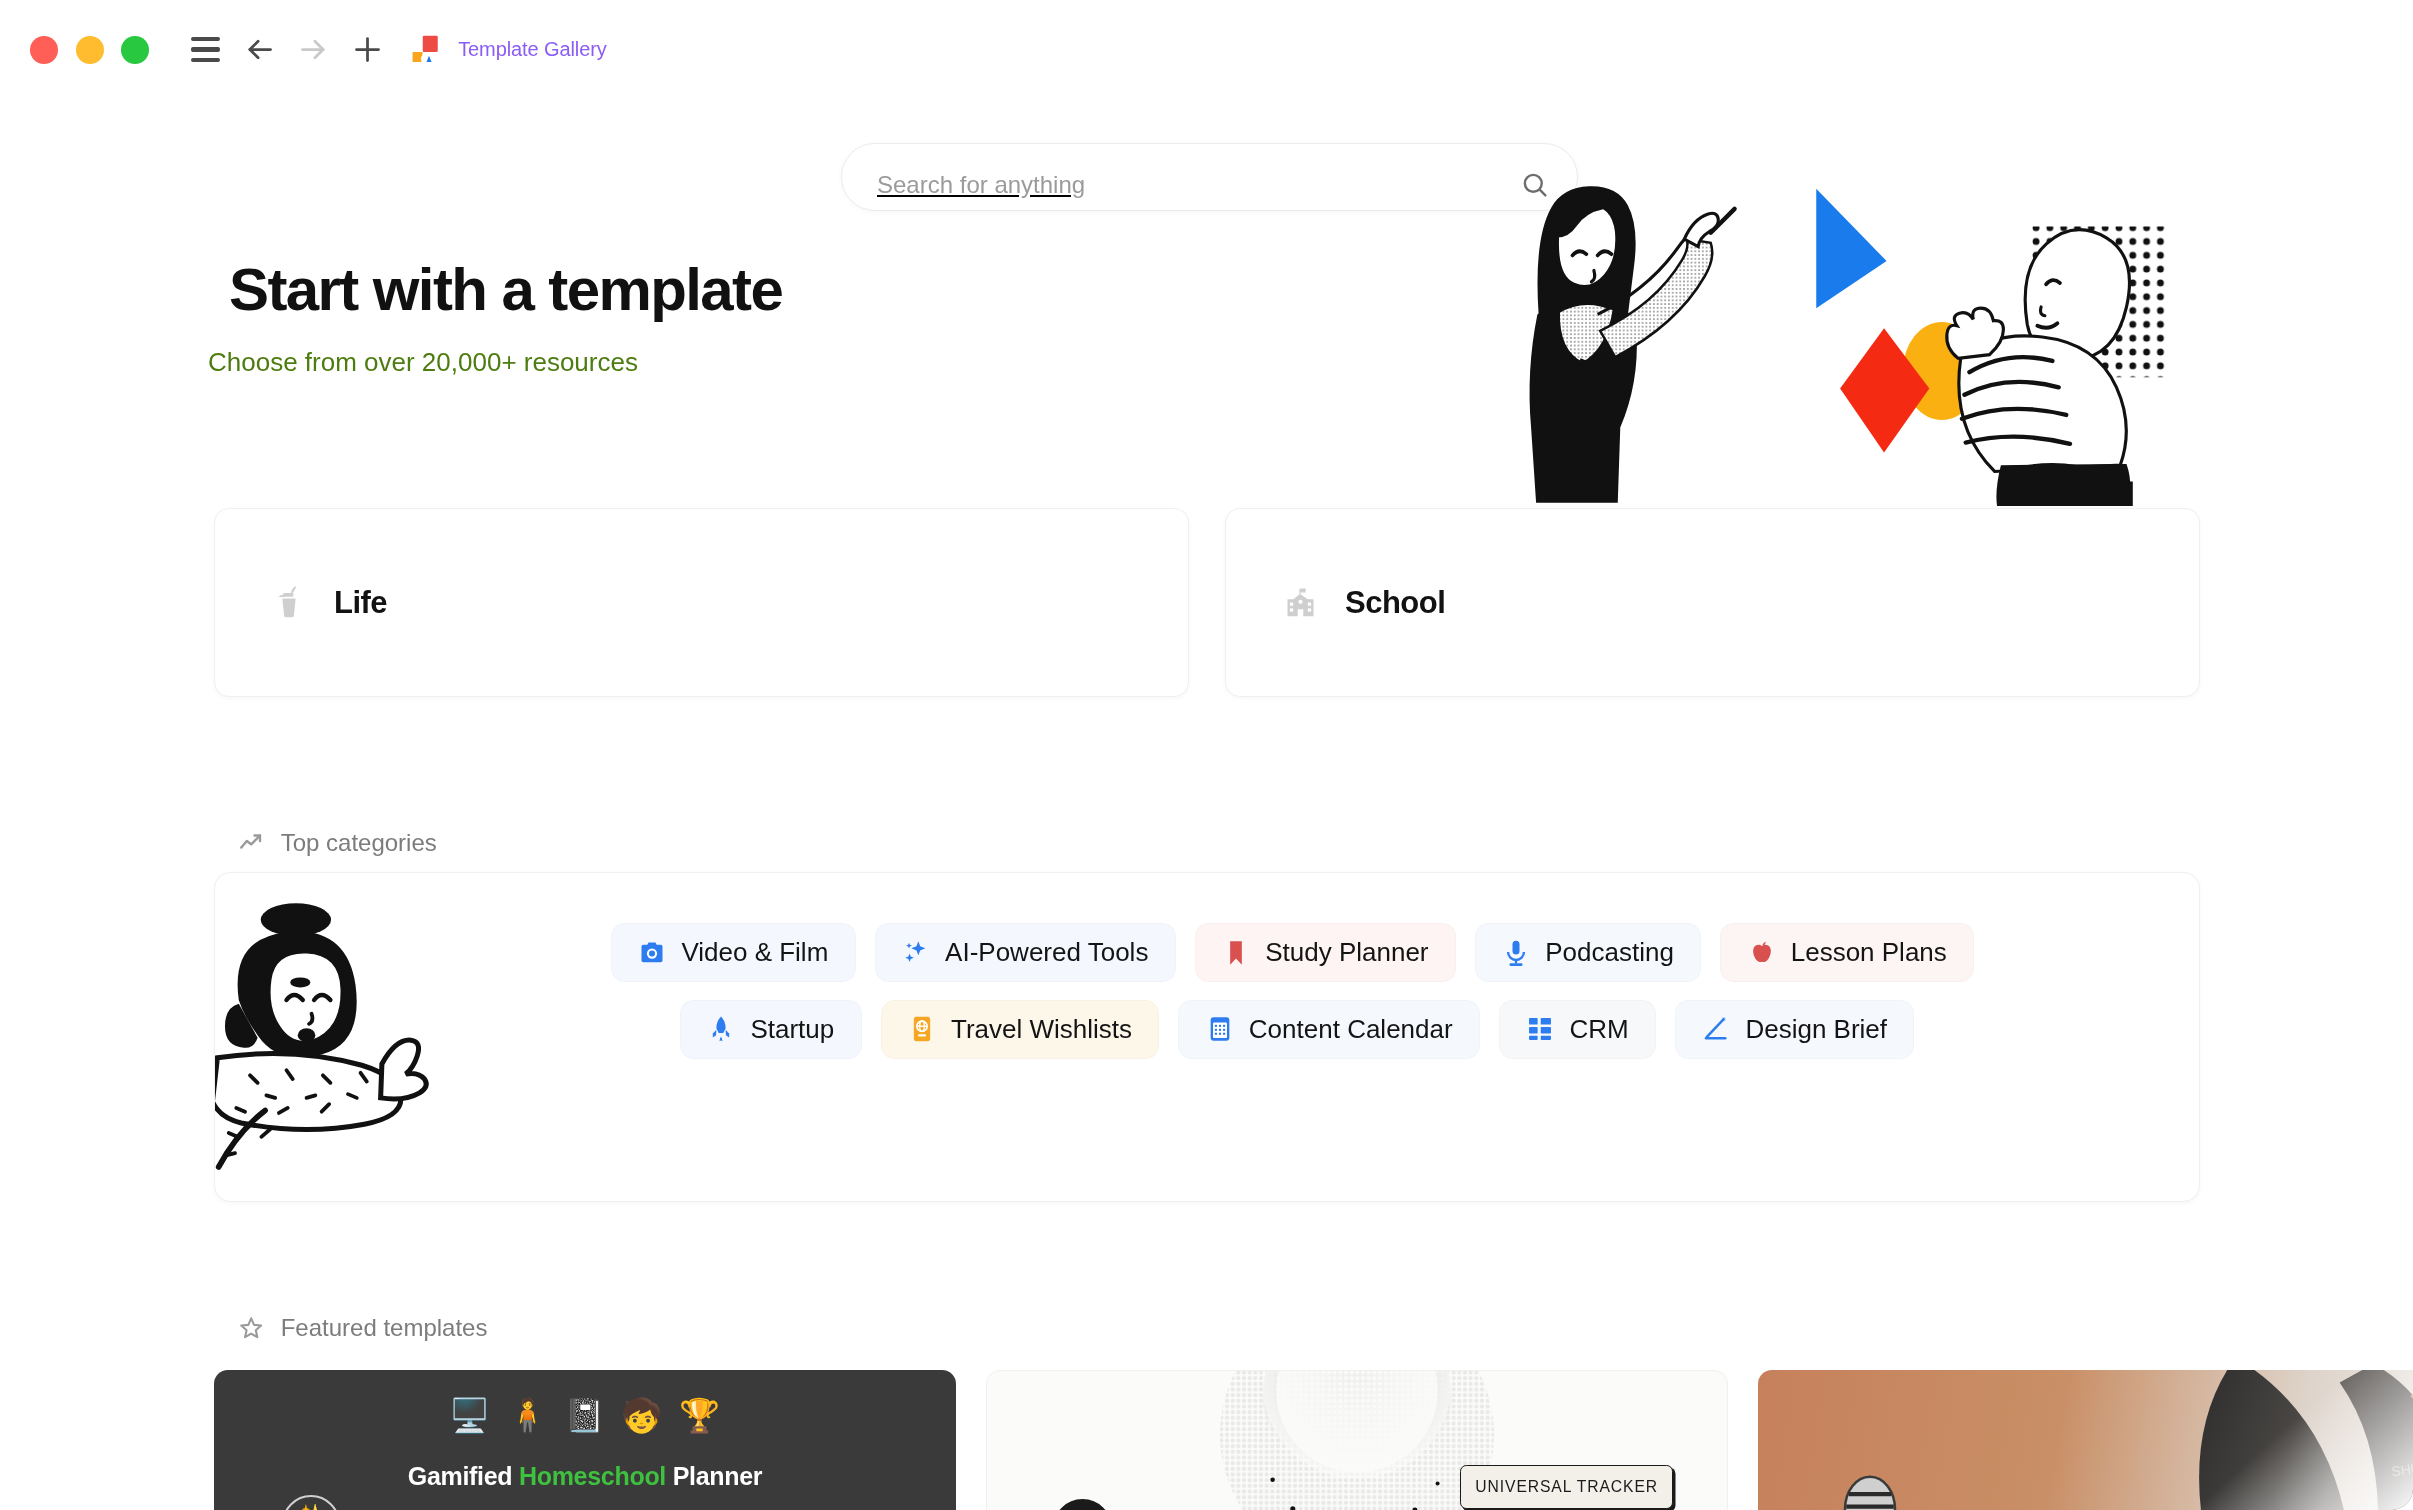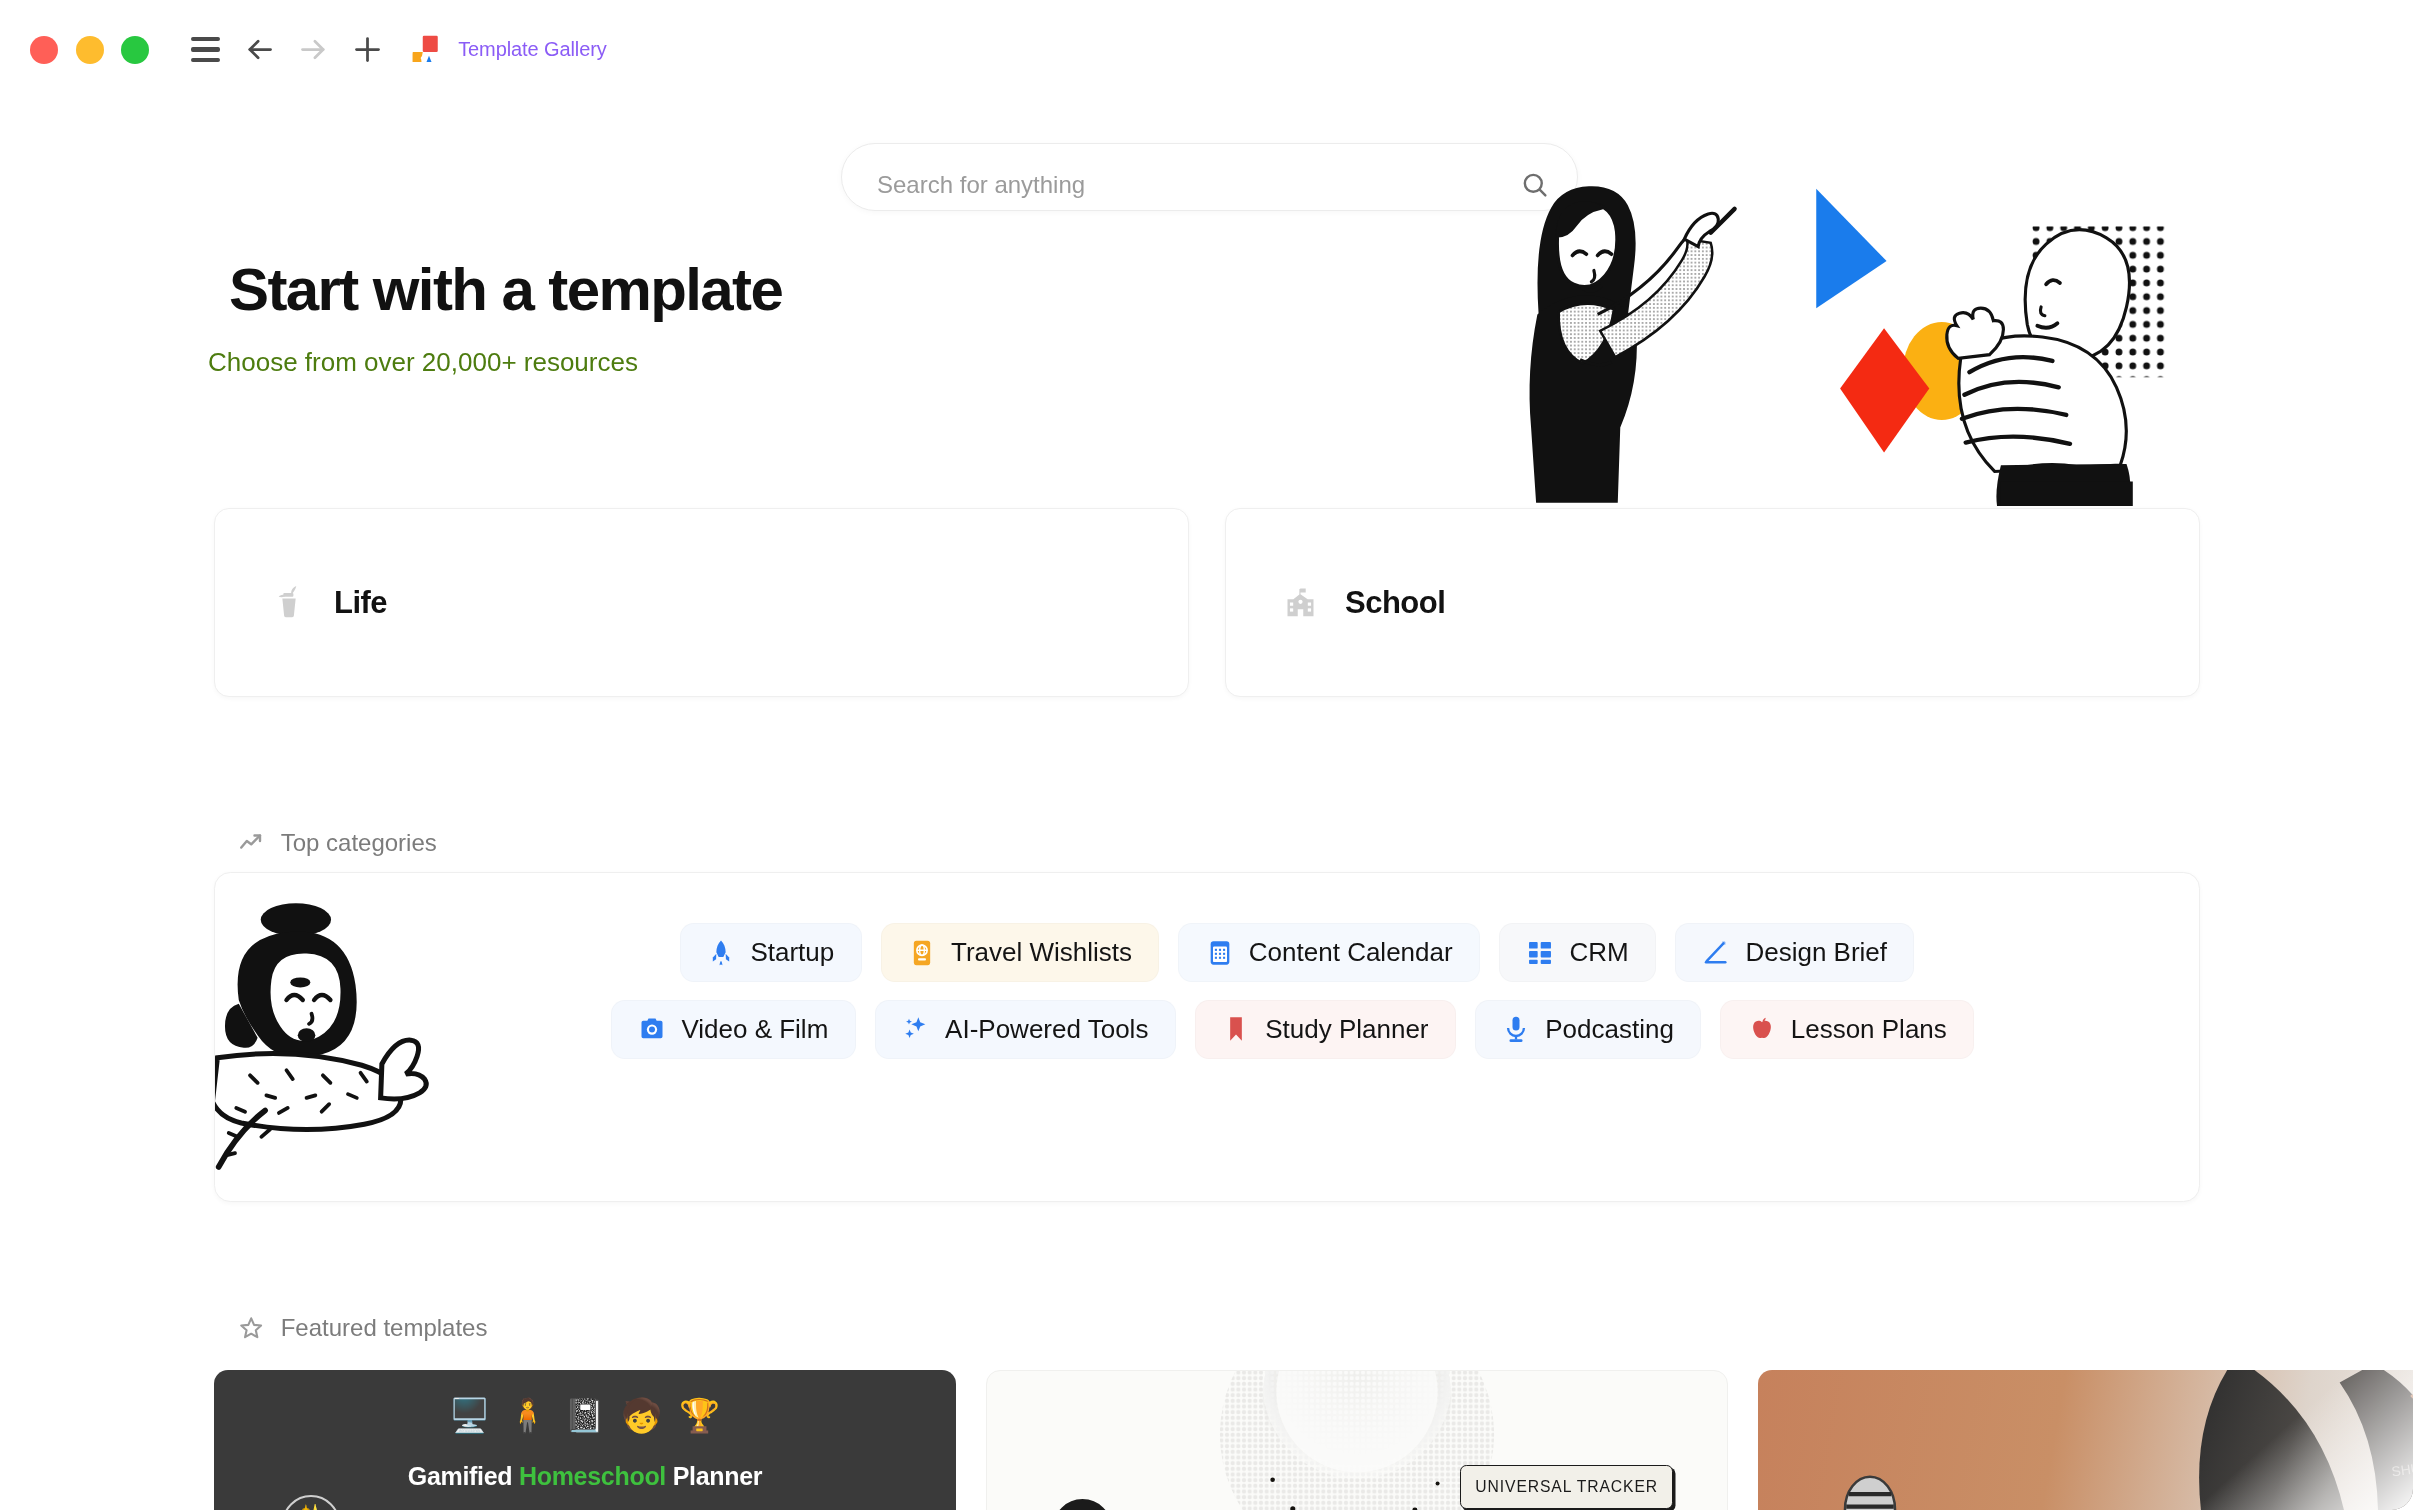--- a/index.html
+++ b/index.html
@@ -48,20 +48,21 @@
     width: 737px; height: 68px;
   }
   .searchbox {
     width: 100%; height: 100%;
     border: 1.3px solid #ececec;
     border-radius: 34px;
     background: #fff;
     box-shadow: 0 1.3px 6.3px rgba(0,0,0,.035);
     display: flex; align-items: center;
     padding: 15px 28px 0 35px;
+    text-decoration: underline;
   }
   .searchbox input {
     flex: 1; border: none; outline: none;
     font-size: 24px; color: #2b2b2b;
     font-family: "Liberation Sans", sans-serif;
     background: transparent;
   }
   .searchbox input::placeholder { color: #9b9b9b; }
   .search-icon { width: 29px; height: 29px; flex: 0 0 auto; }
 
@@ -371,20 +372,66 @@
           <line x1="22" y1="428" x2="38" y2="424"></line>
         </g>
 
         <path d="M272 282 q22 -40 46 -38 q18 2 10 26 q-6 18 -18 28 q20 -4 30 8 q8 12 -8 22 q-24 14 -62 8 z" fill="#fff" stroke="#111" stroke-width="8"></path>
 
         <path d="M86 356 q-44 34 -74 90" fill="none" stroke="#111" stroke-width="9" stroke-linecap="round"></path>
       </svg>
     </div>
 
     <div class="chips">
+      <div class="chiprow r1">
+
+        <div class="chip" style="background:#F4F8FE">
+          <svg class="cic" viewBox="0 0 24 24">
+            <path d="M9 3h6l1 2h3.5A1.5 1.5 0 0 1 21 6.5v12A1.5 1.5 0 0 1 19.5 20h-15A1.5 1.5 0 0 1 3 18.5v-12A1.5 1.5 0 0 1 4.5 5H8z" fill="#2E7DF0"></path>
+            <circle cx="12" cy="12.5" r="4.4" fill="#fff"></circle>
+              <circle cx="12" cy="12.5" r="2.6" fill="#2E7DF0"></circle>
+          </svg>
+          <span>Video &amp; Film</span>
+        </div>
+
+        <div class="chip" style="background:#F4F8FE">
+          <svg class="cic" viewBox="0 0 24 24" fill="#2E7DF0">
+            <path d="M14 2l1.6 4.2L20 8l-4.4 1.8L14 14l-1.6-4.2L8 8l4.4-1.8z"></path>
+            <path d="M6.5 12.5l1 2.6 2.7 1-2.7 1-1 2.6-1-2.6-2.7-1 2.7-1z"></path>
+            <path d="M6 3.2l.7 1.8 1.8.7-1.8.7L6 8.2l-.7-1.8-1.8-.7 1.8-.7z"></path>
+          </svg>
+          <span>AI-Powered Tools</span>
+        </div>
+
+        <div class="chip" style="background:#FDF4F3">
+          <svg class="cic" viewBox="0 0 24 24" fill="#D9514E">
+            <path d="M7 2h10v20l-5-5.2L7 22z"></path>
+          </svg>
+          <span>Study Planner</span>
+        </div>
+
+        <div class="chip" style="background:#F5F8FD">
+          <svg class="cic" viewBox="0 0 24 24">
+            <rect x="9" y="1.6" width="6" height="11.6" rx="3" fill="#2E7DF0"></rect>
+            <path d="M5.2 11.2a6.8 6.8 0 0 0 13.6 0" fill="none" stroke="#2E7DF0" stroke-width="2"></path>
+            <line x1="12" y1="18" x2="12" y2="21" stroke="#2E7DF0" stroke-width="2"></line>
+            <line x1="7.6" y1="22" x2="16.4" y2="22" stroke="#2E7DF0" stroke-width="2.4" stroke-linecap="round"></line>
+          </svg>
+          <span>Podcasting</span>
+        </div>
+
+        <div class="chip" style="background:#FDF5F4">
+          <svg class="cic" viewBox="0 0 24 24">
+            <path d="M12 6.2c-2-2-5.6-1.4-7 1.2-1.6 3 .2 9 3.4 11.6 1.4 1.1 2.6.4 3.6.4s2.2.7 3.6-.4C18.8 16.4 20.6 10.4 19 7.4c-1.4-2.6-5-3.2-7-1.2z" fill="#D9514E"></path>
+            <path d="M12.4 5.6c.2-1.6 1.4-2.9 2.8-3.3-.1 1.6-1 2.9-2.3 3.5z" fill="#D9514E"></path>
+          </svg>
+          <span>Lesson Plans</span>
+        </div>
+      </div>
+
       <div class="chiprow r2">
 
         <div class="chip" style="background:#F4F8FE">
           <svg class="cic" viewBox="0 0 24 24" fill="#2E7DF0">
             <path d="M12 1.2c2.6 2.6 4 6.2 4 10.2l-2 4h-4l-2-4c0-4 1.4-7.6 4-10.2z"></path>
             <path d="M8 12.6 5 15.8v3.4l2.8-1.8z"></path>
             <path d="M16 12.6l3 3.2v3.4l-2.8-1.8z"></path>
             <path d="M12 18.6c.8 1.2 1.2 2.6 1.2 4-.6-.6-.9-.8-1.2-.8s-.6.2-1.2.8c0-1.4.4-2.8 1.2-4z"></path>
           </svg>
           <span>Startup</span>
@@ -432,66 +479,20 @@
           <span>CRM</span>
         </div>
 
         <div class="chip" style="background:#F5F8FD">
           <svg class="cic" viewBox="0 0 24 24" fill="none" stroke="#2E7DF0" stroke-width="2.1" stroke-linecap="round" stroke-linejoin="round">
             <line x1="18.6" y1="3.6" x2="4" y2="19"></line>
             <line x1="3.4" y1="20" x2="20" y2="20"></line>
             <circle cx="18.6" cy="3.6" r="0.1" stroke-width="3"></circle>
           </svg>
           <span>Design Brief</span>
-        </div>
-      </div>
-
-      <div class="chiprow r1">
-
-        <div class="chip" style="background:#F4F8FE">
-          <svg class="cic" viewBox="0 0 24 24">
-            <path d="M9 3h6l1 2h3.5A1.5 1.5 0 0 1 21 6.5v12A1.5 1.5 0 0 1 19.5 20h-15A1.5 1.5 0 0 1 3 18.5v-12A1.5 1.5 0 0 1 4.5 5H8z" fill="#2E7DF0"></path>
-            <circle cx="12" cy="12.5" r="4.4" fill="#fff"></circle>
-              <circle cx="12" cy="12.5" r="2.6" fill="#2E7DF0"></circle>
-          </svg>
-          <span>Video &amp; Film</span>
-        </div>
-
-        <div class="chip" style="background:#F4F8FE">
-          <svg class="cic" viewBox="0 0 24 24" fill="#2E7DF0">
-            <path d="M14 2l1.6 4.2L20 8l-4.4 1.8L14 14l-1.6-4.2L8 8l4.4-1.8z"></path>
-            <path d="M6.5 12.5l1 2.6 2.7 1-2.7 1-1 2.6-1-2.6-2.7-1 2.7-1z"></path>
-            <path d="M6 3.2l.7 1.8 1.8.7-1.8.7L6 8.2l-.7-1.8-1.8-.7 1.8-.7z"></path>
-          </svg>
-          <span>AI-Powered Tools</span>
-        </div>
-
-        <div class="chip" style="background:#FDF4F3">
-          <svg class="cic" viewBox="0 0 24 24" fill="#D9514E">
-            <path d="M7 2h10v20l-5-5.2L7 22z"></path>
-          </svg>
-          <span>Study Planner</span>
-        </div>
-
-        <div class="chip" style="background:#F5F8FD">
-          <svg class="cic" viewBox="0 0 24 24">
-            <rect x="9" y="1.6" width="6" height="11.6" rx="3" fill="#2E7DF0"></rect>
-            <path d="M5.2 11.2a6.8 6.8 0 0 0 13.6 0" fill="none" stroke="#2E7DF0" stroke-width="2"></path>
-            <line x1="12" y1="18" x2="12" y2="21" stroke="#2E7DF0" stroke-width="2"></line>
-            <line x1="7.6" y1="22" x2="16.4" y2="22" stroke="#2E7DF0" stroke-width="2.4" stroke-linecap="round"></line>
-          </svg>
-          <span>Podcasting</span>
-        </div>
-
-        <div class="chip" style="background:#FDF5F4">
-          <svg class="cic" viewBox="0 0 24 24">
-            <path d="M12 6.2c-2-2-5.6-1.4-7 1.2-1.6 3 .2 9 3.4 11.6 1.4 1.1 2.6.4 3.6.4s2.2.7 3.6-.4C18.8 16.4 20.6 10.4 19 7.4c-1.4-2.6-5-3.2-7-1.2z" fill="#D9514E"></path>
-            <path d="M12.4 5.6c.2-1.6 1.4-2.9 2.8-3.3-.1 1.6-1 2.9-2.3 3.5z" fill="#D9514E"></path>
-          </svg>
-          <span>Lesson Plans</span>
         </div>
       </div>
     </div>
   </div>
 
   <div class="sec-head" style="left:238px; top:1314px;">
     <svg class="ic" viewBox="0 0 24 24" fill="none" stroke="currentColor" stroke-width="1.9" stroke-linejoin="round">
       <polygon points="12,3 14.6,9 21,9.6 16.2,13.9 17.6,20.2 12,17 6.4,20.2 7.8,13.9 3,9.6 9.4,9"></polygon>
     </svg>
     <span class="txt">Featured templates</span>

